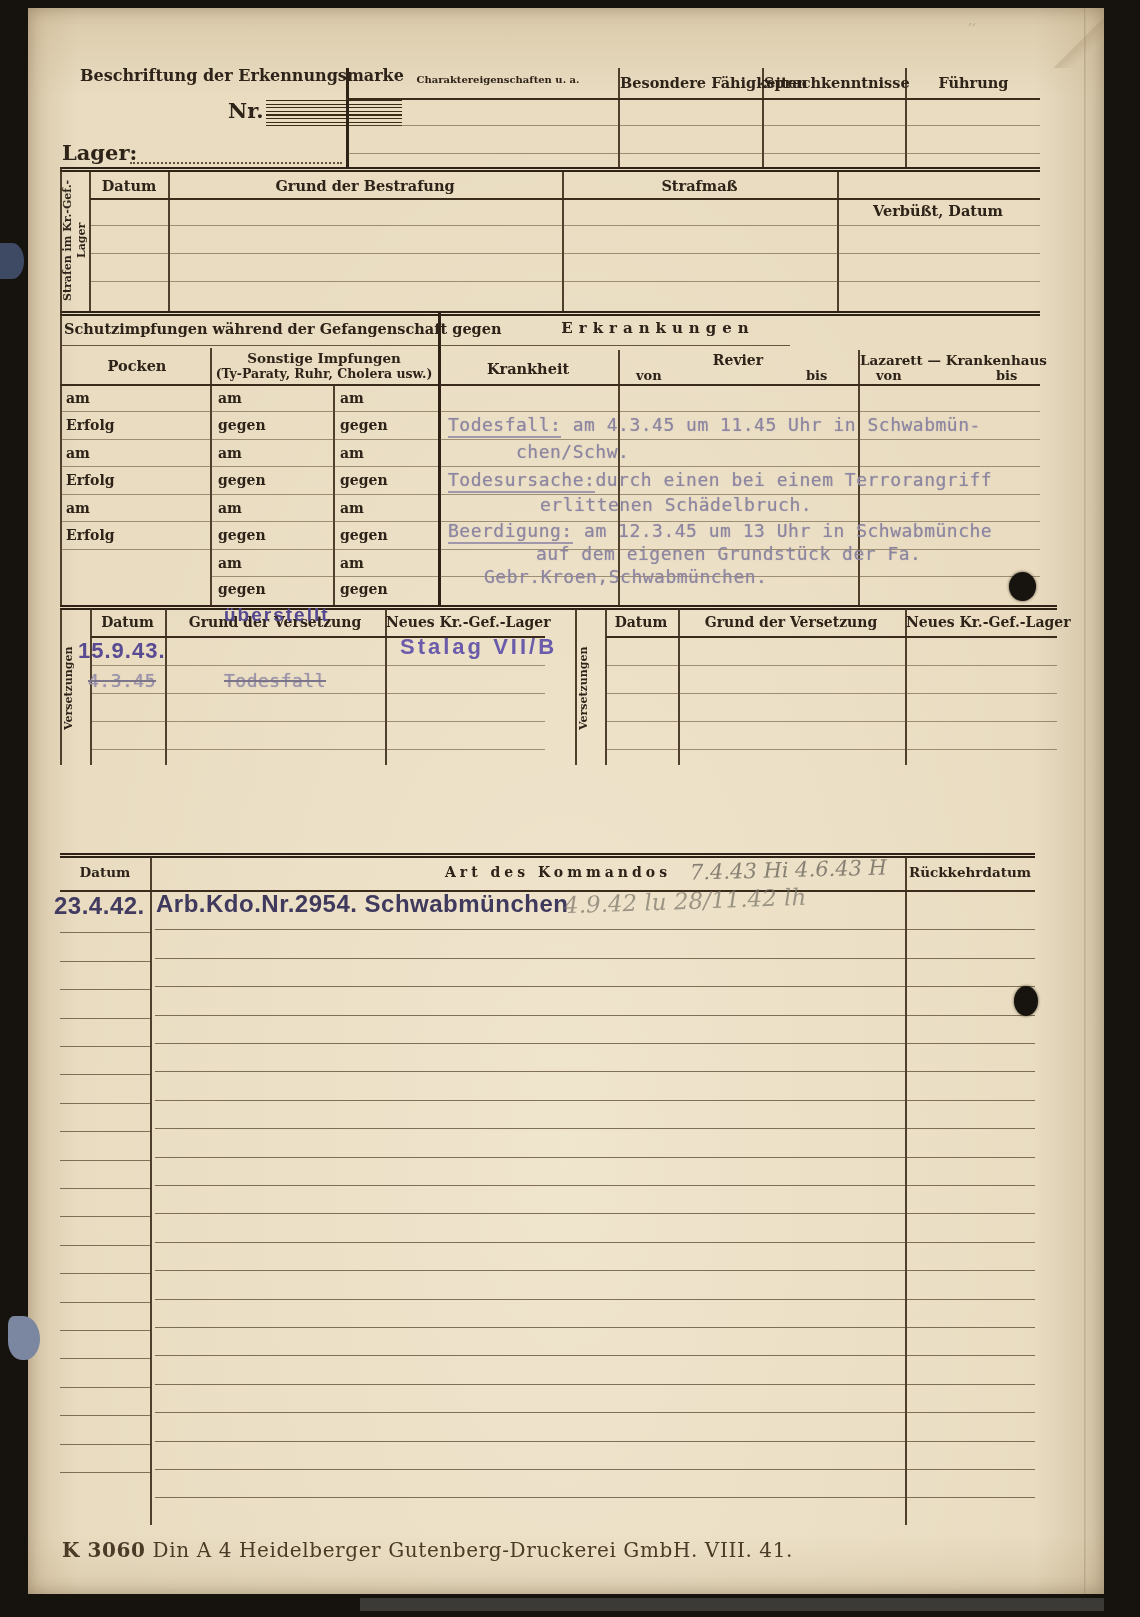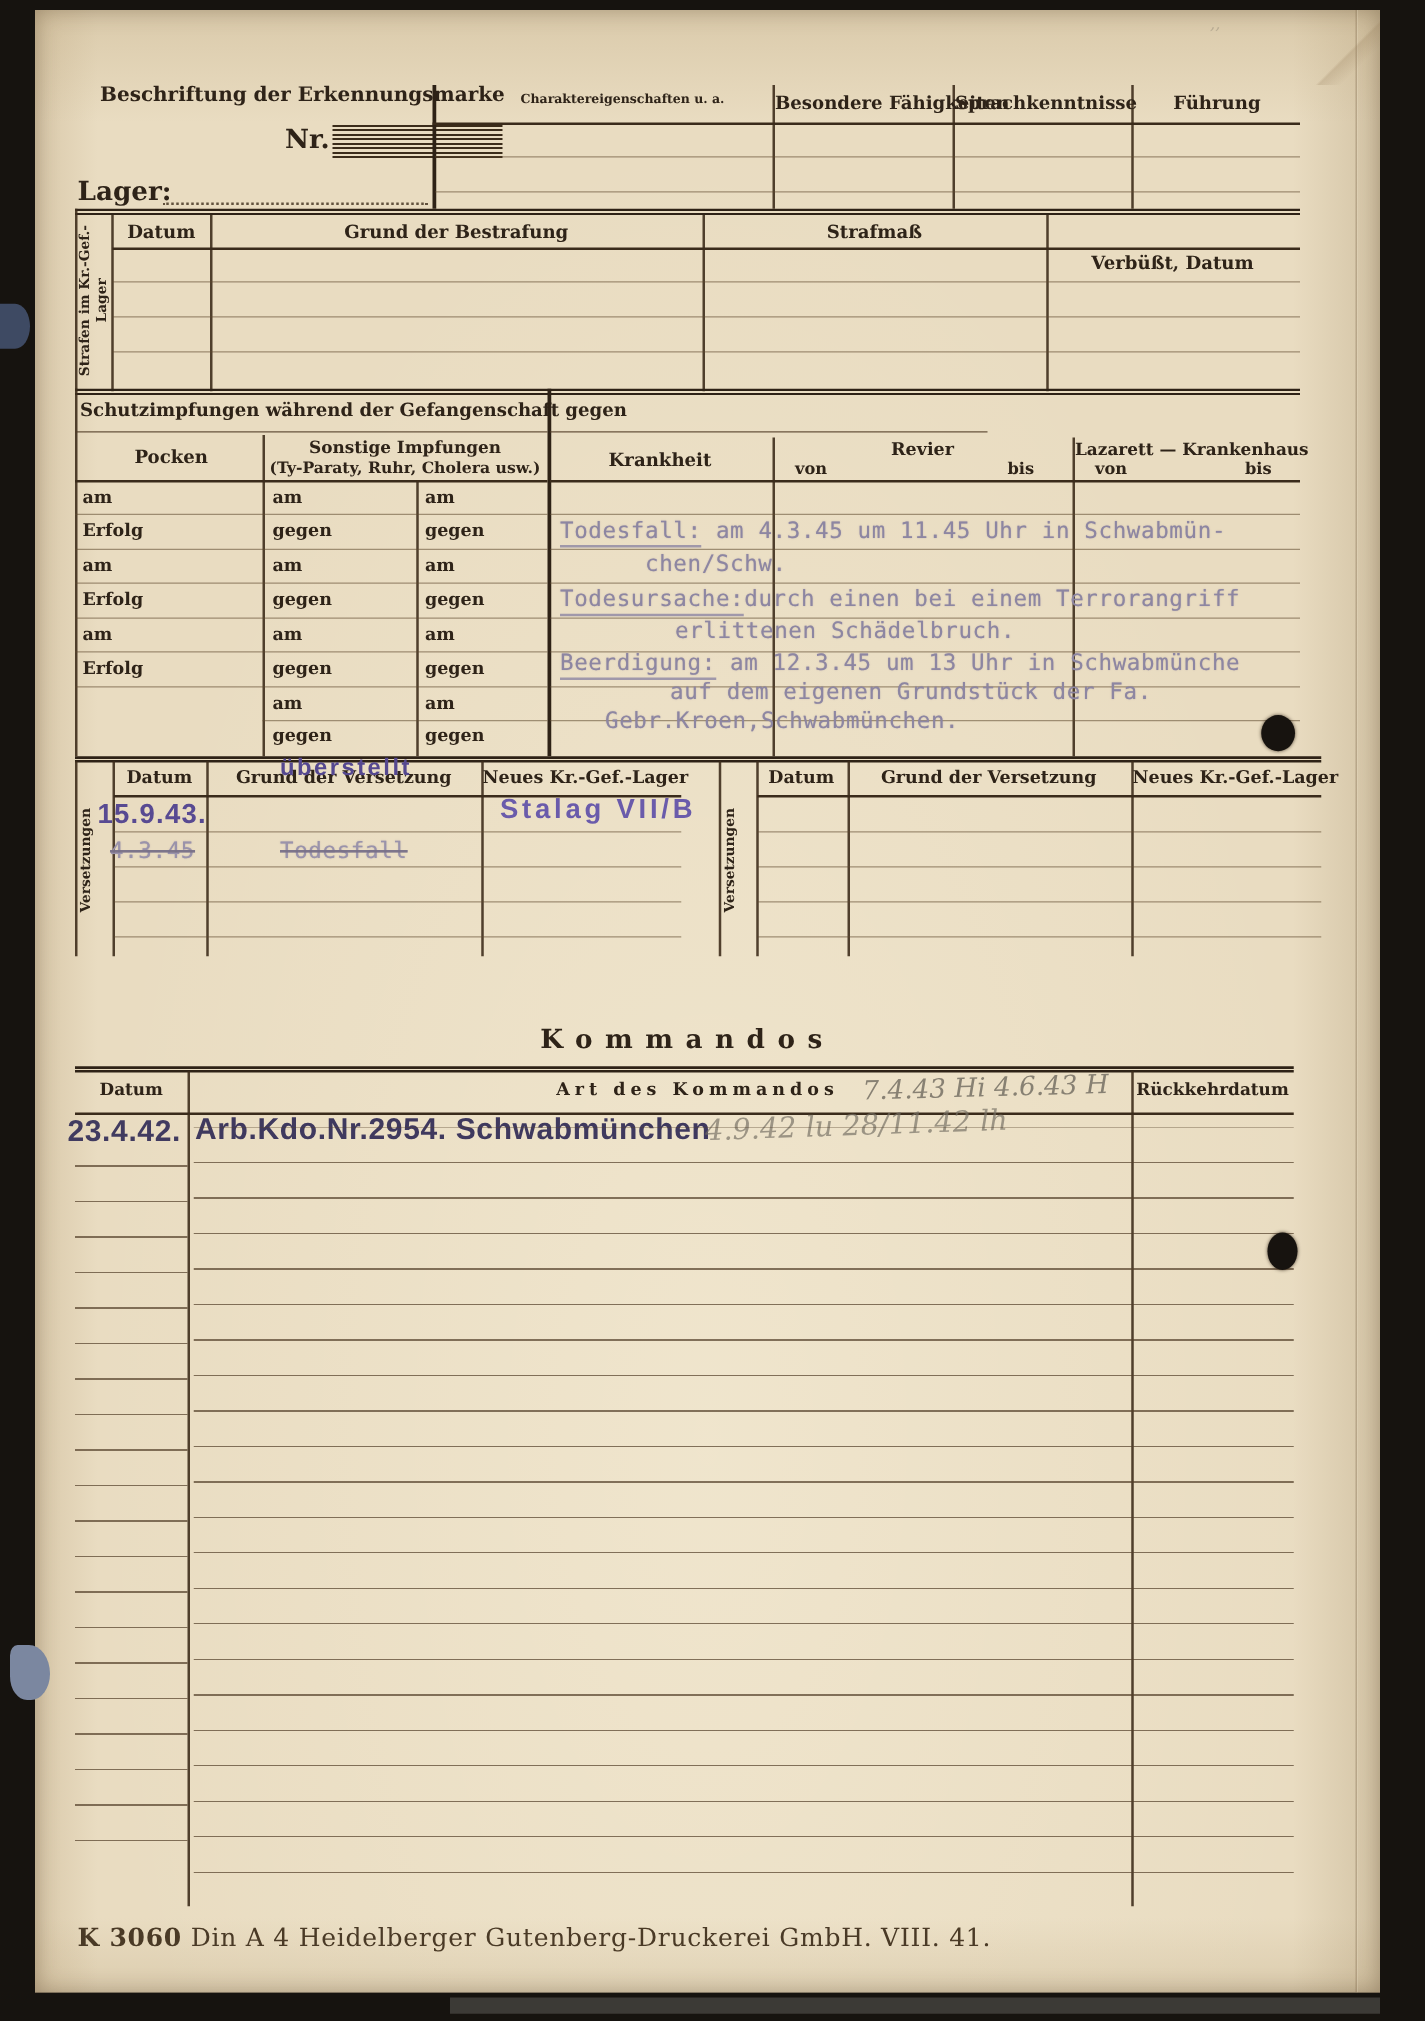--- a/index.html
+++ b/index.html
@@ -135,20 +135,21 @@
   <div class="lbl" style="left:190px;top:492px;font-size:14px;">am</div>
   <div class="lbl" style="left:312px;top:492px;font-size:14px;">am</div>
   <div class="lbl" style="left:38px;top:519px;font-size:14px;">Erfolg</div>
   <div class="lbl" style="left:190px;top:519px;font-size:14px;">gegen</div>
   <div class="lbl" style="left:312px;top:519px;font-size:14px;">gegen</div>
   <div class="lbl" style="left:190px;top:547px;font-size:14px;">am</div>
   <div class="lbl" style="left:312px;top:547px;font-size:14px;">am</div>
   <div class="lbl" style="left:190px;top:573px;font-size:14px;">gegen</div>
   <div class="lbl" style="left:312px;top:573px;font-size:14px;">gegen</div>
 
+  <div class="lbl ctr" style="left:420px;top:311px;width:420px;font-size:15px;letter-spacing:6px;">Erkrankungen</div>
   <div class="hl" style="left:412px;top:337px;width:350px;"></div>
   <div class="lbl ctr" style="left:412px;top:352px;width:176px;font-size:14.5px;">Krankheit</div>
   <div class="lbl ctr" style="left:592px;top:344px;width:236px;font-size:14px;">Revier</div>
   <div class="lbl" style="left:608px;top:360px;font-size:13px;">von</div>
   <div class="lbl" style="left:778px;top:360px;font-size:13px;">bis</div>
   <div class="lbl ctr" style="left:832px;top:344px;width:180px;font-size:13.5px;">Lazarett — Krankenhaus</div>
   <div class="lbl" style="left:848px;top:360px;font-size:13px;">von</div>
   <div class="lbl" style="left:968px;top:360px;font-size:13px;">bis</div>
   <div class="vl" style="left:590px;top:342px;height:255px;"></div>
   <div class="vl" style="left:830px;top:342px;height:255px;"></div>
@@ -199,21 +200,20 @@
   <div class="vl" style="left:877px;top:601px;height:156px;"></div>
   <div class="lbl ctr" style="left:578px;top:606px;width:70px;font-size:14px;">Datum</div>
   <div class="lbl ctr" style="left:651px;top:606px;width:224px;font-size:14px;">Grund der Versetzung</div>
   <div class="lbl ctr" style="left:878px;top:606px;width:150px;font-size:14px;">Neues Kr.-Gef.-Lager</div>
   <div class="hl2" style="left:578px;top:628px;width:451px;"></div>
   <div class="hlf" style="left:578px;top:657px;width:451px;"></div>
   <div class="hlf" style="left:578px;top:685px;width:451px;"></div>
   <div class="hlf" style="left:578px;top:713px;width:451px;"></div>
   <div class="hlf" style="left:578px;top:741px;width:451px;"></div>
 
-  <div class="lbl ctr" style="left:322px;top:810px;width:400px;font-size:21px;letter-spacing:10px;">Kommandos</div>
   <div class="dbl" style="left:32px;top:845px;width:975px;"></div>
   <div class="vl" style="left:122px;top:849px;height:668px;"></div>
   <div class="vl" style="left:877px;top:849px;height:668px;"></div>
   <div class="lbl ctr" style="left:32px;top:856px;width:90px;font-size:13.5px;">Datum</div>
   <div class="lbl ctr" style="left:380px;top:856px;width:300px;font-size:14px;letter-spacing:4px;">Art des Kommandos</div>
   <div class="pencil" style="left:662px;top:850px;font-size:21px;transform:rotate(-1.5deg);">7.4.43 Hi 4.6.43 H</div>
   <div class="lbl ctr" style="left:877px;top:856px;width:130px;font-size:13.5px;">Rückkehrdatum</div>
   <div class="hl2" style="left:32px;top:882px;width:975px;"></div>
 
   <div class="stamp" style="left:26px;top:884px;font-size:24px;color:#413b60;letter-spacing:.5px;">23.4.42.</div>

